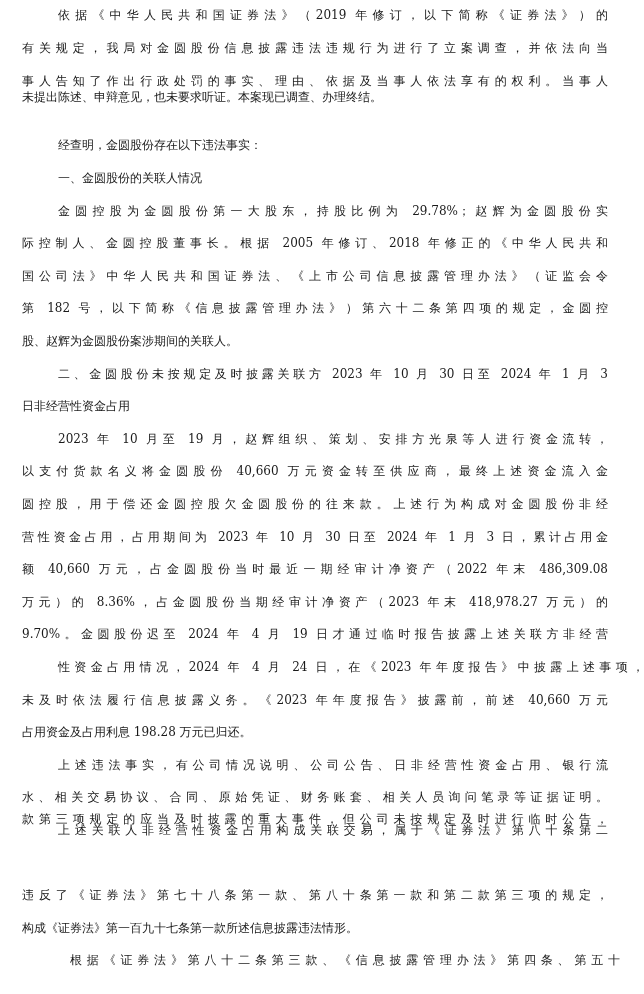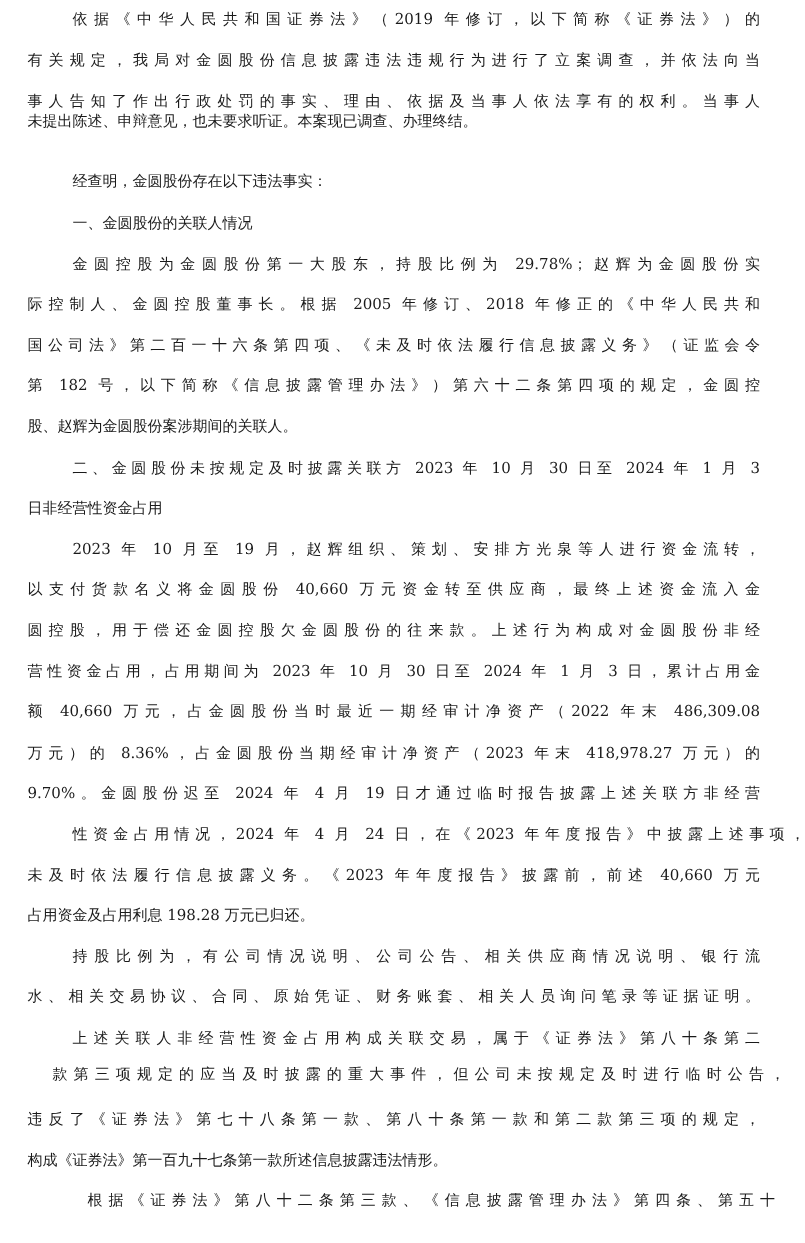--- a/index.html
+++ b/index.html
@@ -24,35 +24,35 @@
 
 <div class="doc">
   <div class="line indent" id="l0" style="top: 0px;">依据《中华人民共和国证券法》（2019 年修订，以下简称《证券法》）的</div>
   <div class="line" id="l1" style="top: 32.6px;">有关规定，我局对金圆股份信息披露违法违规行为进行了立案调查，并依法向当</div>
   <div class="line" id="l2" style="top: 66px;">事人告知了作出行政处罚的事实、理由、依据及当事人依法享有的权利。当事人</div>
   <div class="line last" id="l3" style="top: 82px;">未提出陈述、申辩意见，也未要求听证。本案现已调查、办理终结。</div>
   <div class="line indent last" id="l4" style="top: 130.4px;">经查明，金圆股份存在以下违法事实：</div>
   <div class="line indent last" id="l5" style="top: 163px;">一、金圆股份的关联人情况</div>
   <div class="line indent" id="l6" style="top: 195.6px;">金圆控股为金圆股份第一大股东，持股比例为 29.78%；赵辉为金圆股份实</div>
   <div class="line" id="l7" style="top: 228.2px;">际控制人、金圆控股董事长。根据 2005 年修订、2018 年修正的《中华人民共和</div>
-  <div class="line" id="l8" style="top: 260.8px;">国公司法》第二百一十六条第四项、《未及时依法履行信息披露义务》（证监会令</div>
+  <div class="line" id="l8" style="top: 260.8px;">国公司法》中华人民共和国证券法、《上市公司信息披露管理办法》（证监会令</div>
   <div class="line" id="l9" style="top: 293.4px;">第 182 号，以下简称《信息披露管理办法》）第六十二条第四项的规定，金圆控</div>
   <div class="line last" id="l10" style="top: 326px;">股、赵辉为金圆股份案涉期间的关联人。</div>
   <div class="line indent" id="l11" style="top: 358.6px;">二、金圆股份未按规定及时披露关联方 2023 年 10 月 30 日至 2024 年 1 月 3</div>
   <div class="line last" id="l12" style="top: 391.2px;">日非经营性资金占用</div>
   <div class="line indent" id="l13" style="top: 423.8px;">2023 年 10 月至 19 月，赵辉组织、策划、安排方光泉等人进行资金流转，</div>
   <div class="line" id="l14" style="top: 456.4px;">以支付货款名义将金圆股份 40,660 万元资金转至供应商，最终上述资金流入金</div>
   <div class="line" id="l15" style="top: 489px;">圆控股，用于偿还金圆控股欠金圆股份的往来款。上述行为构成对金圆股份非经</div>
   <div class="line" id="l16" style="top: 521.6px;">营性资金占用，占用期间为 2023 年 10 月 30 日至 2024 年 1 月 3 日，累计占用金</div>
   <div class="line" id="l17" style="top: 554.2px;">额 40,660 万元，占金圆股份当时最近一期经审计净资产（2022 年末 486,309.08</div>
   <div class="line" id="l18" style="top: 586.8px;">万元）的 8.36%，占金圆股份当期经审计净资产（2023 年末 418,978.27 万元）的</div>
   <div class="line" id="l19" style="top: 619.4px;">9.70%。金圆股份迟至 2024 年 4 月 19 日才通过临时报告披露上述关联方非经营</div>
   <div class="line" id="l20" style="top: 652px; margin-left: 36px;">性资金占用情况，2024 年 4 月 24 日，在《2023 年年度报告》中披露上述事项，</div>
   <div class="line" id="l21" style="top: 684.6px;">未及时依法履行信息披露义务。《2023 年年度报告》披露前，前述 40,660 万元</div>
   <div class="line last" id="l22" style="top: 717.2px;">占用资金及占用利息 198.28 万元已归还。</div>
-  <div class="line indent" id="l23" style="top: 749.8px;">持股比例为，有公司情况说明、公司公告、相关供应商情况说明、银行流</div>
+  <div class="line indent" id="l23" style="top: 749.8px;">上述违法事实，有公司情况说明、公司公告、日非经营性资金占用、银行流</div>
   <div class="line" id="l24" style="top: 782.4px;">水、相关交易协议、合同、原始凭证、财务账套、相关人员询问笔录等证据证明。</div>
   <div class="line indent" id="l25" style="top: 815px;">上述关联人非经营性资金占用构成关联交易，属于《证券法》第八十条第二</div>
-  <div class="line" id="l26" style="top: 844px; margin-left: 20px;">款第三项规定的应当及时披露的重大事件，但公司未按规定及时进行临时公告，</div>
+  <div class="line" id="l26" style="top: 804px;">款第三项规定的应当及时披露的重大事件，但公司未按规定及时进行临时公告，</div>
   <div class="line" id="l27" style="top: 880.2px;">违反了《证券法》第七十八条第一款、第八十条第一款和第二款第三项的规定，</div>
   <div class="line last" id="l28" style="top: 912.8px;">构成《证券法》第一百九十七条第一款所述信息披露违法情形。</div>
   <div class="line indent" id="l29" style="top: 945.4px; margin-left: 12px;">根据《证券法》第八十二条第三款、《信息披露管理办法》第四条、第五十</div>
 </div>
 
 </body></html>

